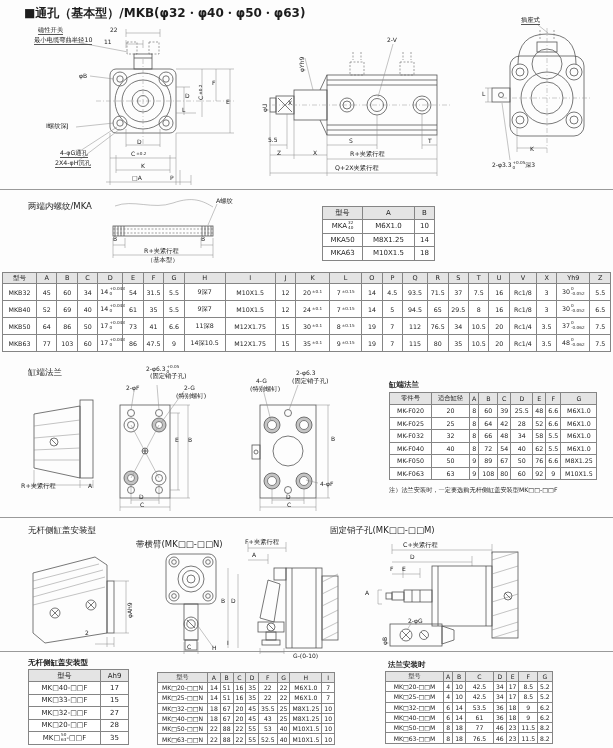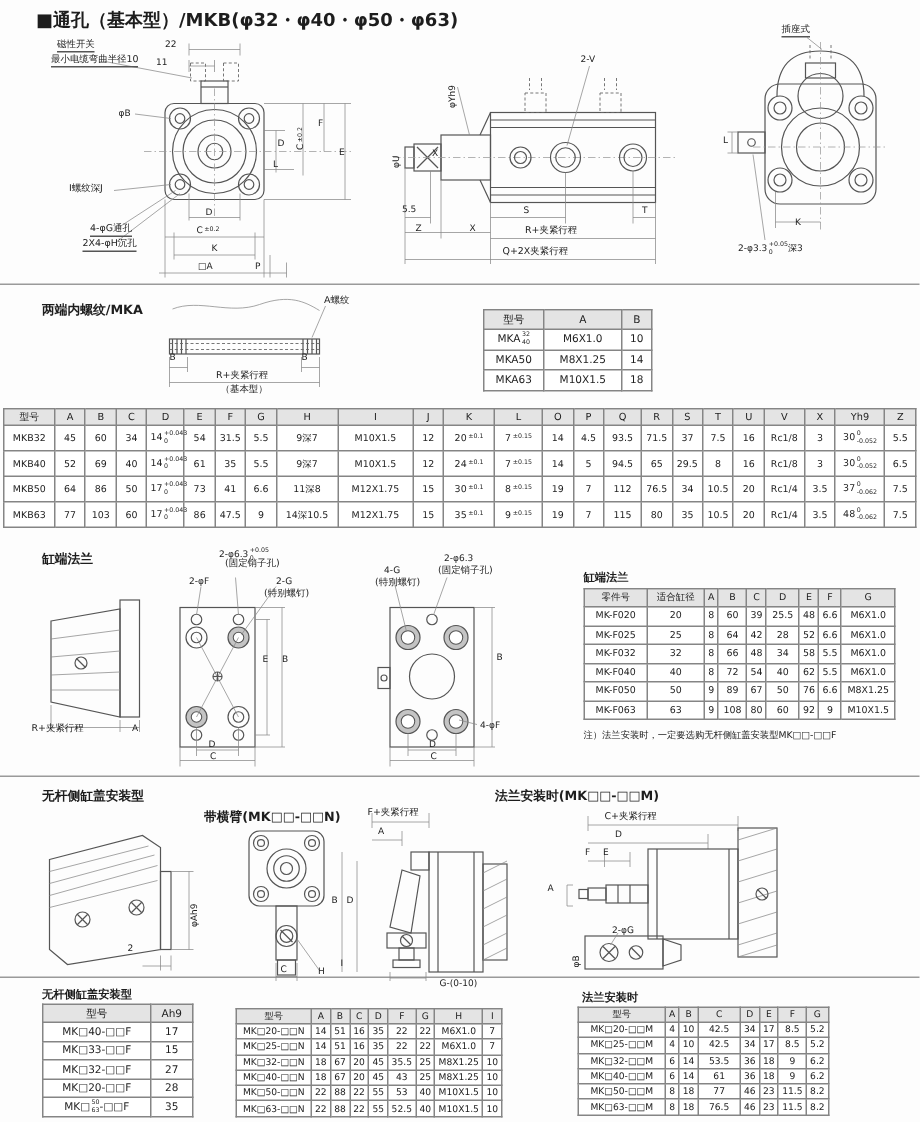--- a/index.html
+++ b/index.html
@@ -1,19 +1,19 @@
 <!DOCTYPE html>
 <html><head>
 <meta charset="utf-8">
 <style>
 *{margin:0;padding:0;box-sizing:border-box}
 html,body{width:613px;height:748px}
 body{position:relative;font-family:"DejaVu Sans",sans-serif;background:#fdfdfd;color:#1d1d1d;overflow:hidden}
 .page-title{position:absolute;left:24px;top:5px;font-size:12px;font-weight:bold;white-space:nowrap}
-.sec-title{position:absolute;font-size:8.5px;font-weight:bold;white-space:nowrap}
+.sec-title{position:absolute;font-size:8.5px;font-weight:normal;white-space:nowrap}
 .sub-title{position:absolute;font-size:7.5px;font-weight:bold;white-space:nowrap}
 .hr{position:absolute;left:0;width:613px;height:1px;background:#9a9a9a}
 svg{position:absolute;overflow:visible}
 .s{stroke:#555;fill:none;stroke-width:0.8}
 .d{stroke:#888;fill:none;stroke-width:0.5}
 .cl{stroke:#999;stroke-width:0.5;stroke-dasharray:5 2 1 2;fill:none}
 .dash{stroke:#666;stroke-width:0.6;stroke-dasharray:2 1.5;fill:none}
 .ring{fill:#c4c4c4;stroke:#555;stroke-width:0.8}
 .wh{fill:#fff;stroke:#555;stroke-width:0.7}
 .lbl{position:absolute;font-size:6px;line-height:1;white-space:nowrap;color:#222}
@@ -634,21 +634,21 @@
         <td>92</td>
         <td>9</td>
         <td>M10X1.5</td>
       </tr>
     </tbody>
   </table>
 <div class="note" style="left:389px;top:486px">注）法兰安装时，一定要选购无杆侧缸盖安装型MK□□-□□F</div>
 
 <div class="sec-title" style="left:28px;top:525px">无杆侧缸盖安装型</div>
 <div class="sec-title" style="left:136px;top:539px">带横臂(MK□□-□□N)</div>
-<div class="sec-title" style="left:330px;top:525px">法兰安装时(MK□□-□□M)</div>
+<div class="sec-title" style="left:330px;top:525px">固定销子孔(MK□□-□□M)</div>
 
 <svg style="left:25px;top:545px" width="120" height="105" viewBox="0 0 120 105">
   <polygon class="s" points="8,28 70,12 82,20 82,88 20,98 8,88"></polygon>
   <line class="d" x1="8" y1="36" x2="74" y2="19"></line>
     <line class="d" x1="8" y1="44" x2="78" y2="25"></line>
   <line class="d" x1="8" y1="52" x2="80" y2="32"></line>
     <line class="d" x1="8" y1="60" x2="80" y2="42"></line>
   <circle class="s" cx="30" cy="68" r="5"></circle>
     <line class="s" x1="26.5" y1="64.5" x2="33.5" y2="71.5"></line>
     <line class="s" x1="33.5" y1="64.5" x2="26.5" y2="71.5"></line>

